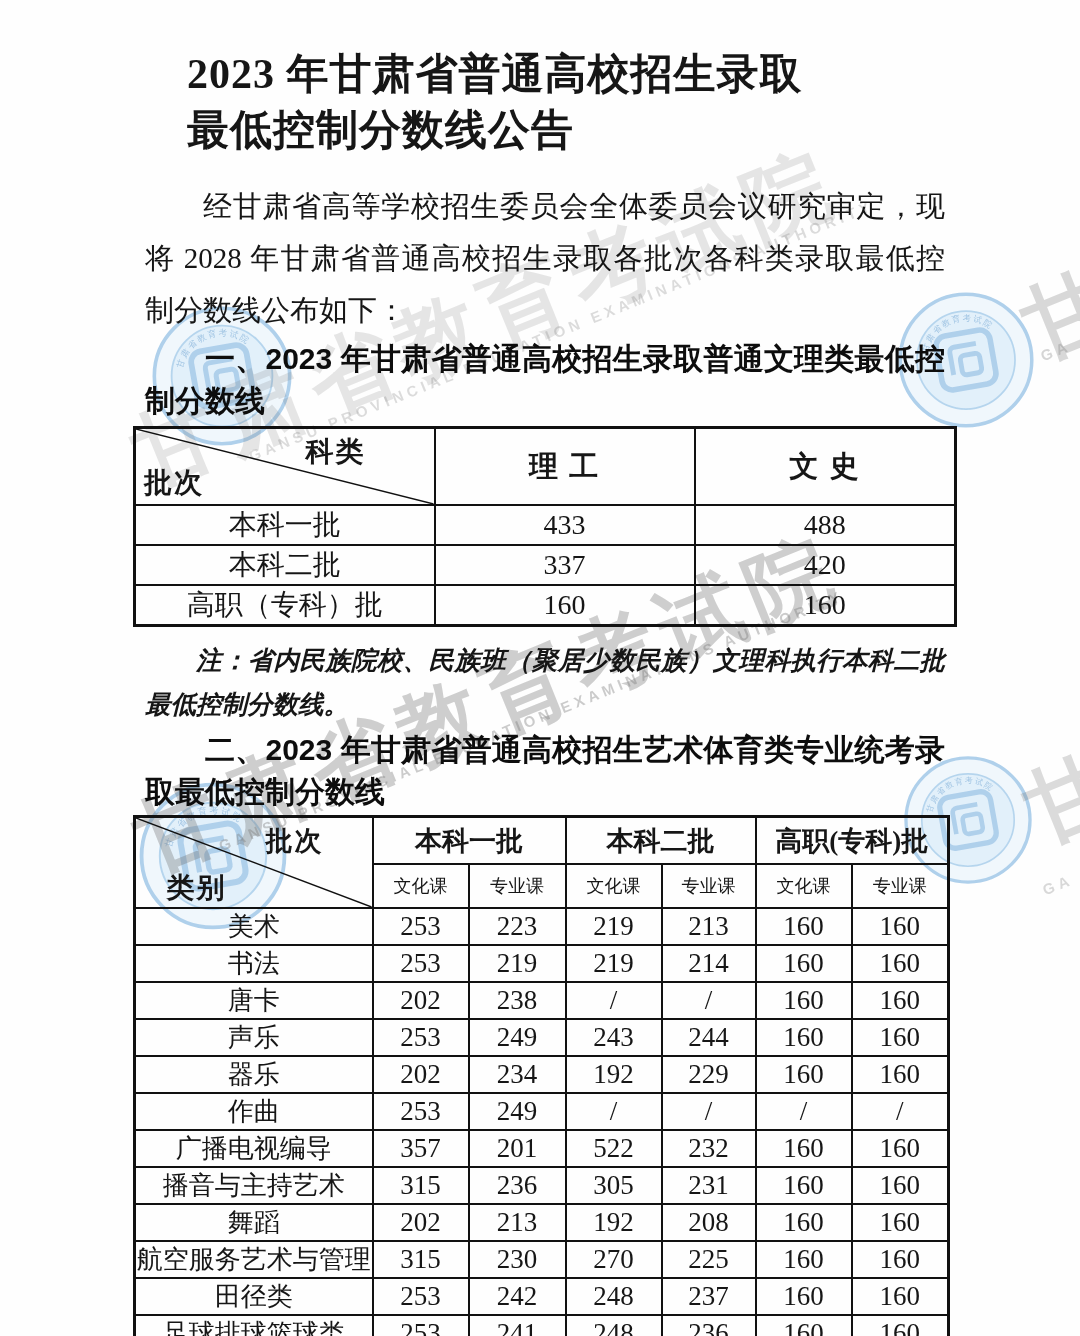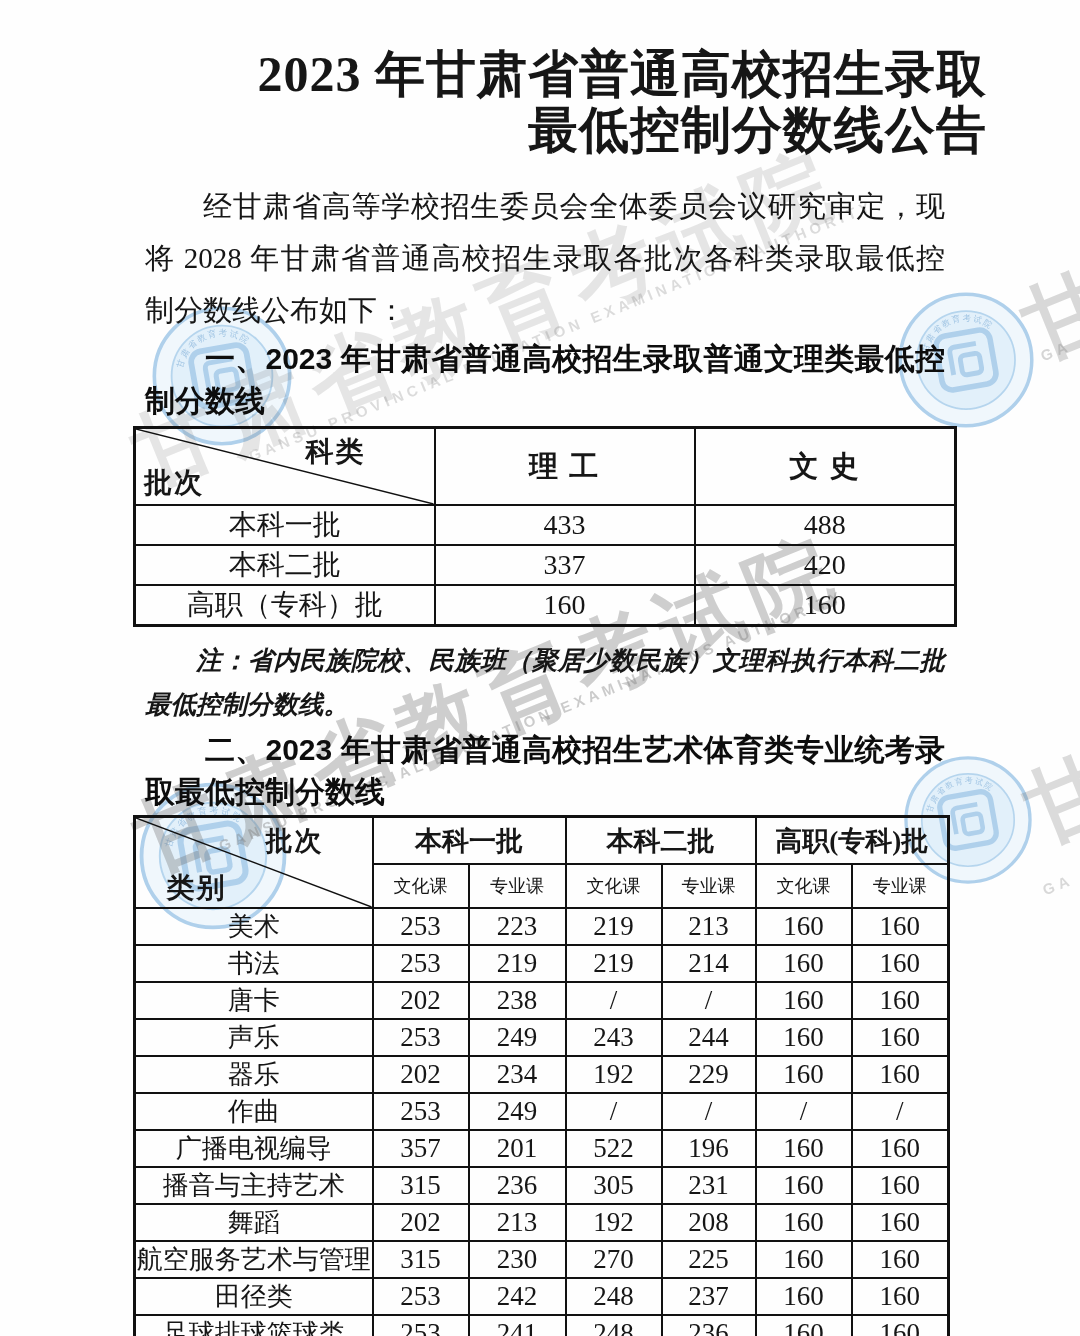--- a/index.html
+++ b/index.html
@@ -33,22 +33,22 @@
   .wm1en{left:225px;top:322px;opacity:0.26;}
   .wm2{left:112px;top:648px;opacity:0.33;}
   .wm2en{left:195px;top:712px;opacity:0.38;}
   .frag1{left:1024px;top:258px;opacity:0.26;}
   .frag1en{left:1040px;top:342px;opacity:0.30;}
   .frag2{left:1026px;top:742px;opacity:0.24;}
   .frag2en{left:1042px;top:876px;opacity:0.28;}
   
   .content{position:relative;z-index:2;padding:46px 135px 0 145px;}
   .doc-title{
-    text-align:right;font-weight:700;
-    font-size:50px;line-height:56px;letter-spacing:1px;
+    text-align:left;font-weight:700;
+    font-size:42px;line-height:56px;letter-spacing:1px;
     transform:translateX(42px);
   }
   .para{margin:0;}
   .intro{margin-top:22px;font-size:29px;line-height:52px;}
   .heading{
     margin-top:2px;font-size:30px;line-height:42px;font-weight:700;
     font-family:"Liberation Sans","DejaVu Sans",sans-serif;
     color:#0d0d0d;
   }
   .note{
@@ -293,21 +293,21 @@
             <td>/</td>
             <td>/</td>
             <td>/</td>
             <td>/</td>
           </tr>
           <tr>
             <td class="cat">广播电视编导</td>
             <td>357</td>
             <td>201</td>
             <td>522</td>
-            <td>196</td>
+            <td>232</td>
             <td>160</td>
             <td>160</td>
           </tr>
           <tr>
             <td class="cat">播音与主持艺术</td>
             <td>315</td>
             <td>236</td>
             <td>305</td>
             <td>231</td>
             <td>160</td>

